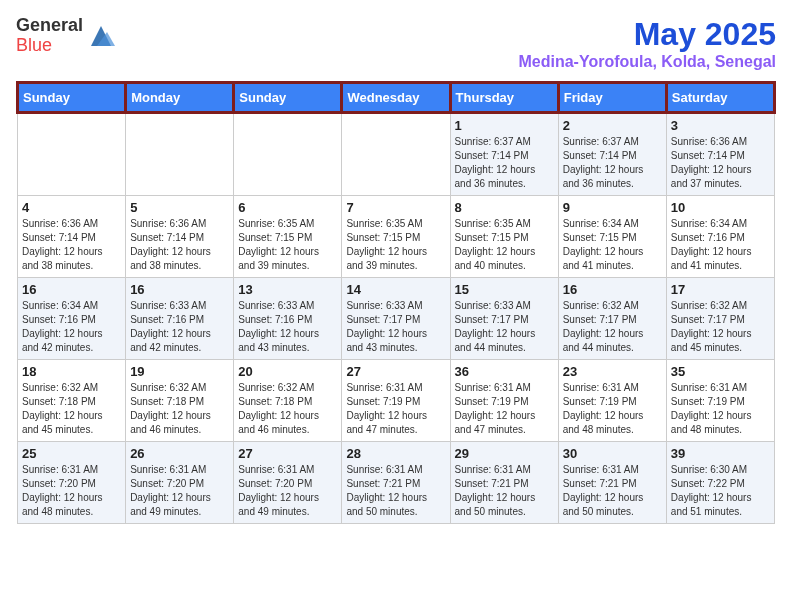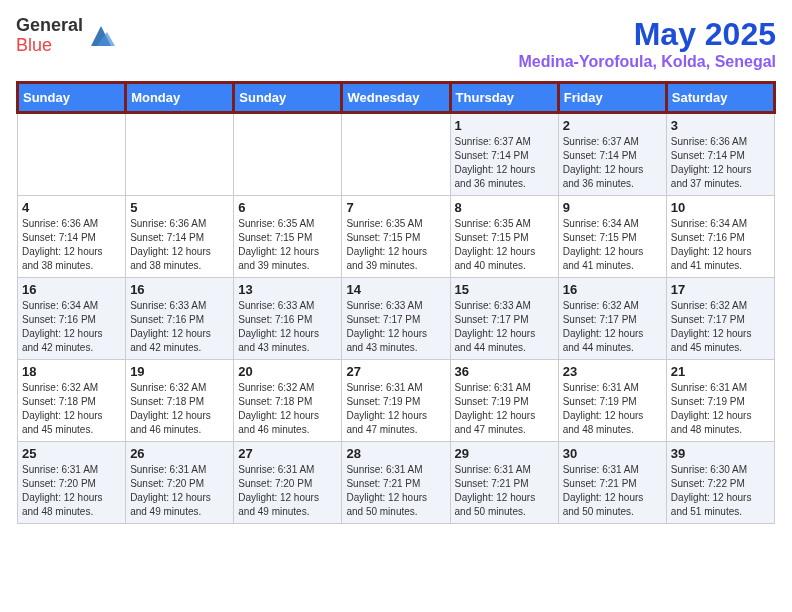--- a/index.html
+++ b/index.html
@@ -273,21 +273,21 @@
 Sunset: 7:19 PM
 Daylight: 12 hours and 47 minutes.</div>
         </td>
         <td>
           <span class="day-number">23</span>
           <div class="day-info">Sunrise: 6:31 AM
 Sunset: 7:19 PM
 Daylight: 12 hours and 48 minutes.</div>
         </td>
         <td>
-          <span class="day-number">21</span>
+          <span class="day-number">35</span>
           <div class="day-info">Sunrise: 6:31 AM
 Sunset: 7:19 PM
 Daylight: 12 hours and 48 minutes.</div>
         </td>
       </tr>
       <tr>
         <td>
           <span class="day-number">25</span>
           <div class="day-info">Sunrise: 6:31 AM
 Sunset: 7:20 PM

